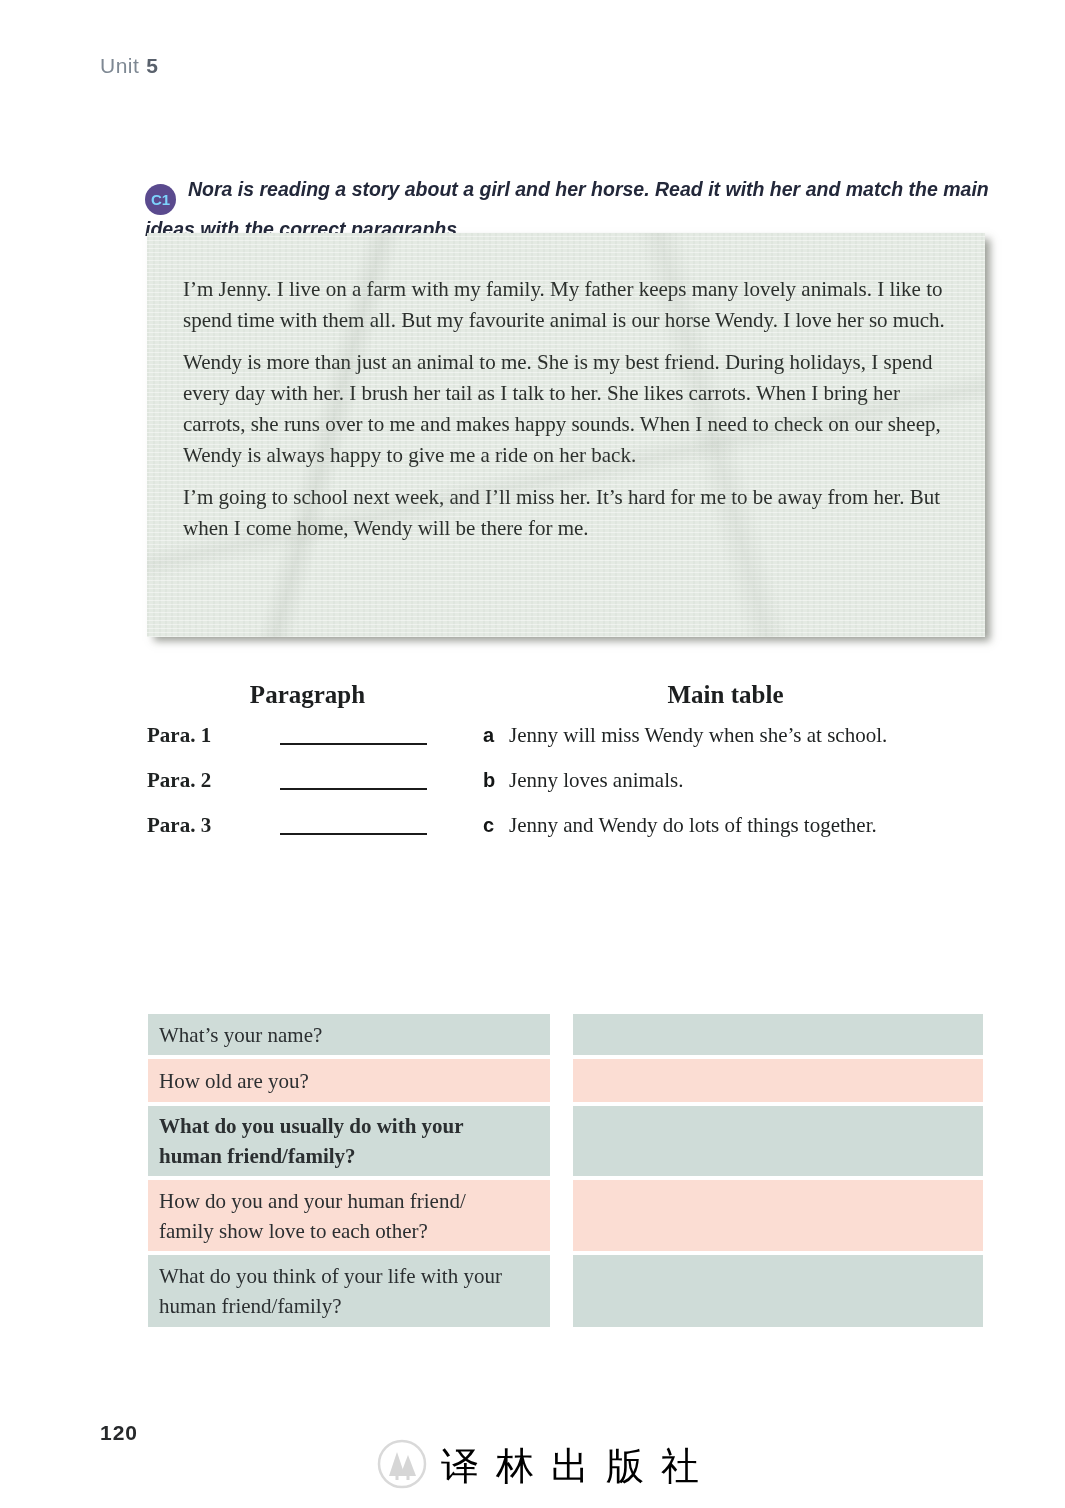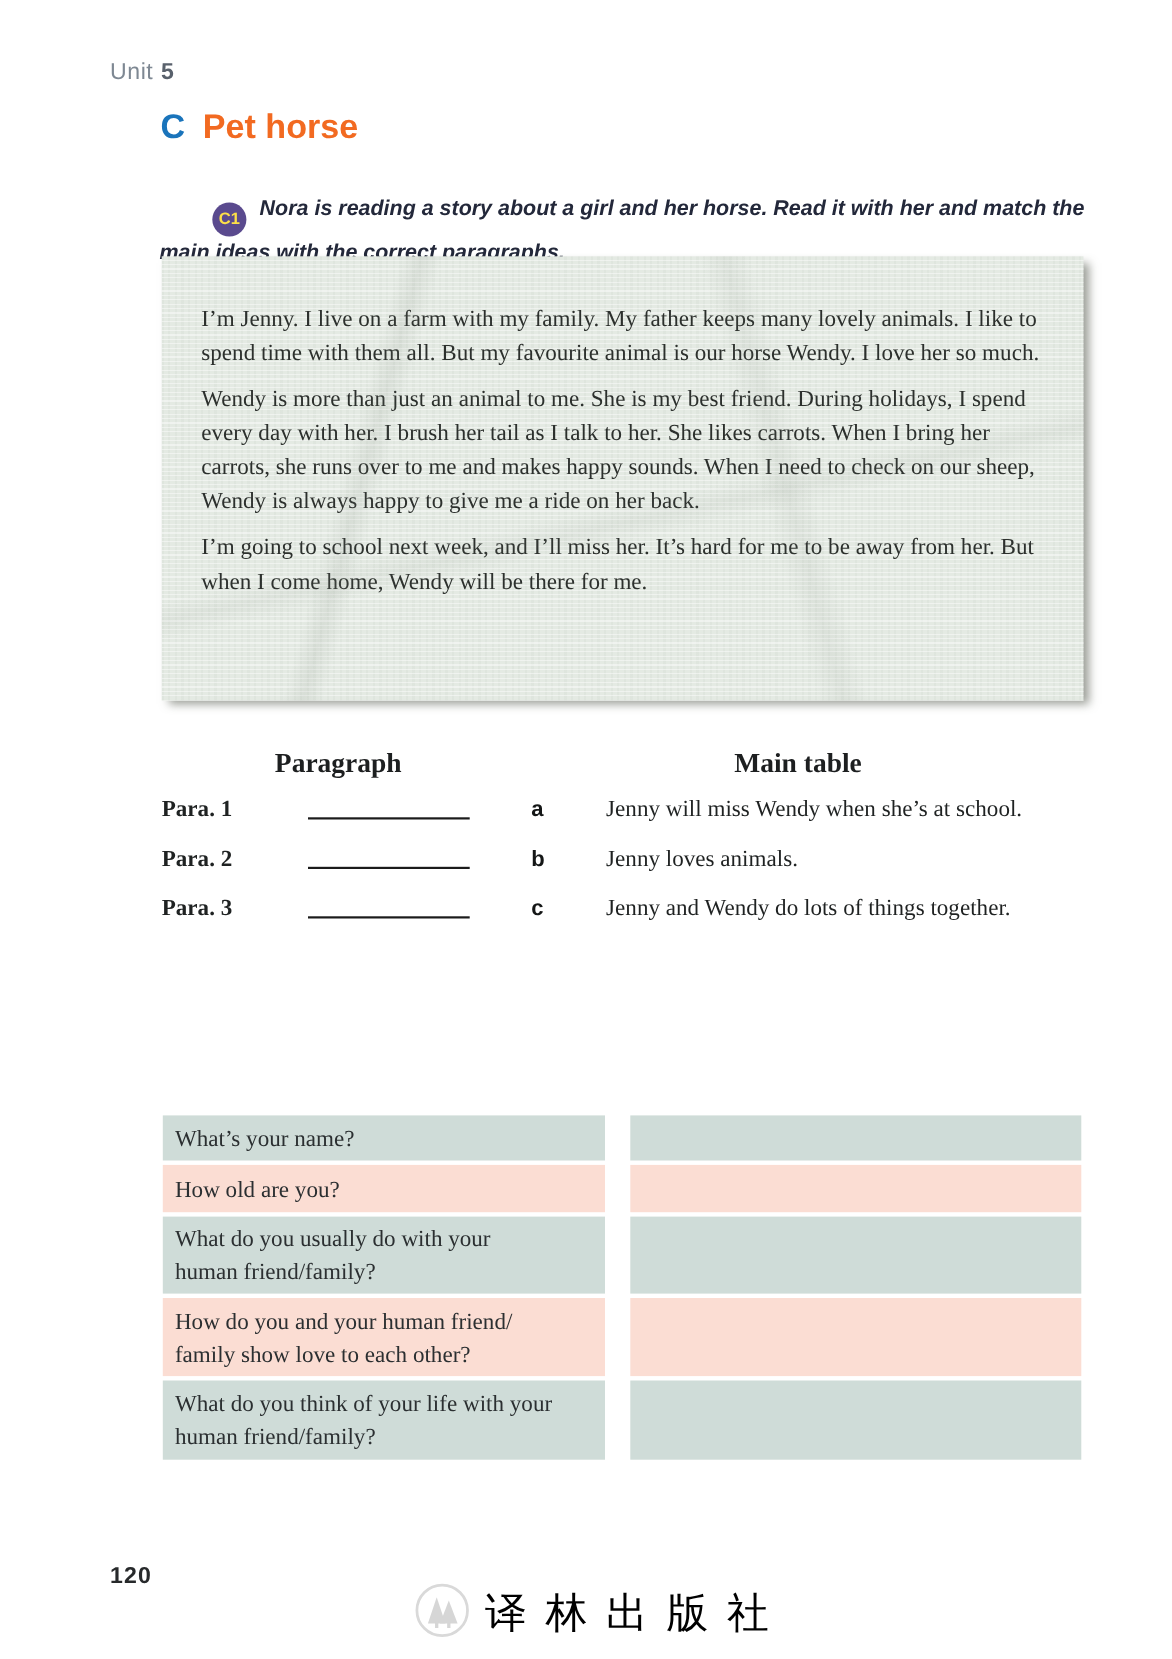--- a/index.html
+++ b/index.html
@@ -18,24 +18,23 @@
   .section-name{color:#f26a21;}
   
   .exercise{
     position:absolute;left:145px;font-style:italic;font-size:19.5px;
     line-height:29.5px;color:#23283a;font-weight:600;
   }
   .exercise.c1{top:155px;width:845px;}
   .exercise.c2{top:919px;width:872px;}
   .badge{
     display:inline-flex;width:31px;height:31px;border-radius:50%;
-    background:#5a4a8e;color:#fde047;align-items:center;justify-content:center;
+    background:#5a4a8e;color:#7dd3fc;align-items:center;justify-content:center;
     font-style:normal;font-weight:700;font-size:15px;margin-right:12px;
     vertical-align:-9px;
-    margin-left:48px;
   }
   
   .passage{
     position:absolute;left:147px;top:233px;width:838px;height:404px;
     box-sizing:border-box;padding:41px 28px 0 36px;
     background-color:#e4eae3;
     background-image:
       repeating-linear-gradient(0deg, rgba(255,255,255,.45) 0 1px, transparent 1px 4px),
       repeating-linear-gradient(90deg, rgba(150,165,150,.07) 0 2px, transparent 2px 6px);
     box-shadow:6px 5px 8px -1px rgba(72,78,66,.55);
@@ -64,36 +63,36 @@
   .match-row.r0{top:723px;} .match-row.r1{top:768px;} .match-row.r2{top:813px;}
   .match-label{display:inline-block;width:133px;font-weight:bold;}
   .match-blank{
     display:inline-block;width:147px;margin-right:56px;
     border-bottom:2px solid #1b1b1b;transform:translateY(3px);
   }
   .match-letter{
     display:inline-block;width:26px;font-weight:700;font-size:20px;
     font-family:"Liberation Sans",sans-serif;color:#141616;
   }
-  .match-idea{color:#1f2222;margin-left:42px;}
+  .match-idea{color:#1f2222;}
   
   .qtable{position:absolute;left:148px;top:1014px;width:835px;}
   .qrow{display:flex;gap:23px;margin-bottom:4px;}
   .qcell{
     box-sizing:border-box;display:flex;align-items:center;
     font-family:"Liberation Serif","DejaVu Serif",serif;
     font-size:21px;line-height:30px;color:#2b2f31;
   }
   .qcell.q{width:402px;padding:5px 48px 5px 11px;}
   .qcell.a{flex:1;}
   .row-green .qcell{background:#cfdcd8;}
   .row-pink .qcell{background:#fbddd3;}
   .qrow.h1 .qcell{min-height:41px;}
   .qrow.h2 .qcell{min-height:43px;}
-  .qrow.h3 .qcell{min-height:68px;}
+  .qrow.h3 .qcell{min-height:68px;font-weight:bold;}
   .qrow.h4 .qcell{min-height:71px;}
   .qrow.h5 .qcell{min-height:72px;}
   
   .page-number{
     position:absolute;left:100px;top:1421px;font-weight:700;font-size:21px;
     color:#27292b;letter-spacing:1px;
   }
   .watermark{
     position:absolute;left:376px;top:1438px;display:flex;align-items:center;
     gap:13px;
@@ -105,23 +104,20 @@
 </style>
 </head>
 <body>
 
 <div class="page">
 
   <div class="unit-label">
     <span>Unit</span><span class="unit-number">5</span>
   </div>
 
-  <div class="section-title">
-    <span class="section-letter">C</span><span class="section-name">Pet horse</span>
-  </div>
 
   <p class="exercise c1"><span class="badge">C1</span><span>Nora is reading a story about a girl and her horse. Read it with her and match the main ideas with the correct paragraphs.</span></p>
 
   <div class="passage">
     <p>I’m Jenny. I live on a farm with my family. My father keeps many lovely animals. I like to spend time with them all. But my favourite animal is our horse Wendy. I love her so much.</p>
     <p>Wendy is more than just an animal to me. She is my best friend. During holidays, I spend every day with her. I brush her tail as I talk to her. She likes carrots. When I bring her carrots, she runs over to me and makes happy sounds. When I need to check on our sheep, Wendy is always happy to give me a ride on her back.</p>
     <p>I’m going to school next week, and I’ll miss her. It’s hard for me to be away from her. But when I come home, Wendy will be there for me.</p>
   </div>
 
   <div class="match-head h-paragraph">Paragraph</div>

